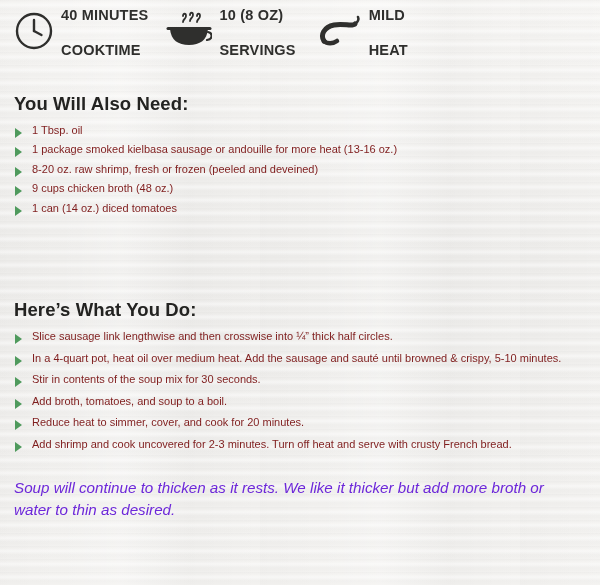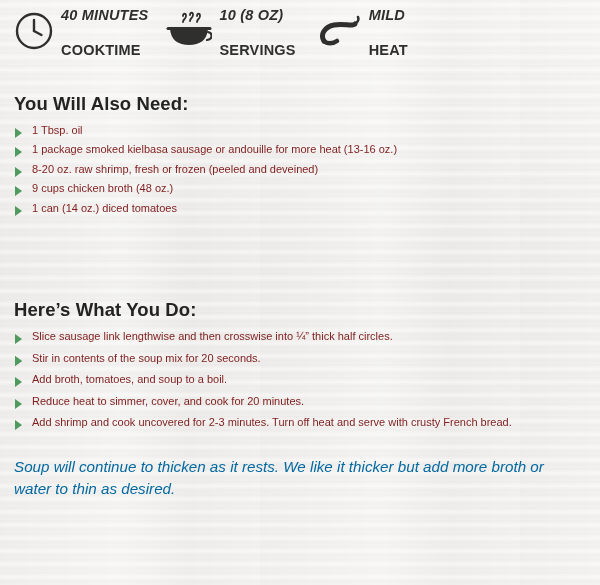--- a/index.html
+++ b/index.html
@@ -63,21 +63,21 @@
   }
   .badge-text {
     line-height: 1.02;
     font-weight: bold;
     font-size: 14.5px;
     letter-spacing: 0.2px;
     color: #2f2f2d;
     text-transform: uppercase;
     font-family: "Liberation Sans Narrow", "Liberation Sans", sans-serif;
   }
-  .badge-text .l1 { display: block; font-style: italic; }
+  .badge-text .l1 { display: block; }
   .badge-text .l2 { display: block; margin-top: 20px; }
 
   
   h2.section-title {
     font-size: 18.5px;
     font-weight: bold;
     margin: 31px 0 8px 0;
     color: #232321;
     letter-spacing: 0.1px;
   }
@@ -110,21 +110,21 @@
     border-top: 5px solid transparent;
     border-bottom: 5px solid transparent;
   }
 
   
   .note {
     margin-top: 26px;
     font-style: italic;
     font-size: 15.2px;
     line-height: 1.45;
-    color: #0369a1;
+    color: #6d28d9;
     max-width: 560px;
   }
 </style>
 </head>
 <body>
 
 <div class="wood-texture"></div>
 
 <div class="page">
 
@@ -204,24 +204,25 @@
   <div class="gap-block"></div>
 
   <h2 class="section-title">Here’s What You Do:</h2>
   <ul class="bullets steps">
     <li>
       <span class="tri"></span>
       <span>Slice sausage link lengthwise and then crosswise into ¼” thick half circles.</span>
     </li>
     <li>
       <span class="tri"></span>
-    </li>
-    <li>
-      <span class="tri"></span>
-      <span>Stir in contents of the soup mix for 20 seconds.</span>
+      <span>In a 4-quart pot, heat oil over medium heat. Add the sausage and sauté until browned &amp; crispy, 5-10 minutes.</span>
+    </li>
+    <li>
+      <span class="tri"></span>
+      <span>Stir in contents of the soup mix for 30 seconds.</span>
     </li>
     <li>
       <span class="tri"></span>
       <span>Add broth, tomatoes, and soup to a boil.</span>
     </li>
     <li>
       <span class="tri"></span>
       <span>Reduce heat to simmer, cover, and cook for 20 minutes.</span>
     </li>
     <li>

